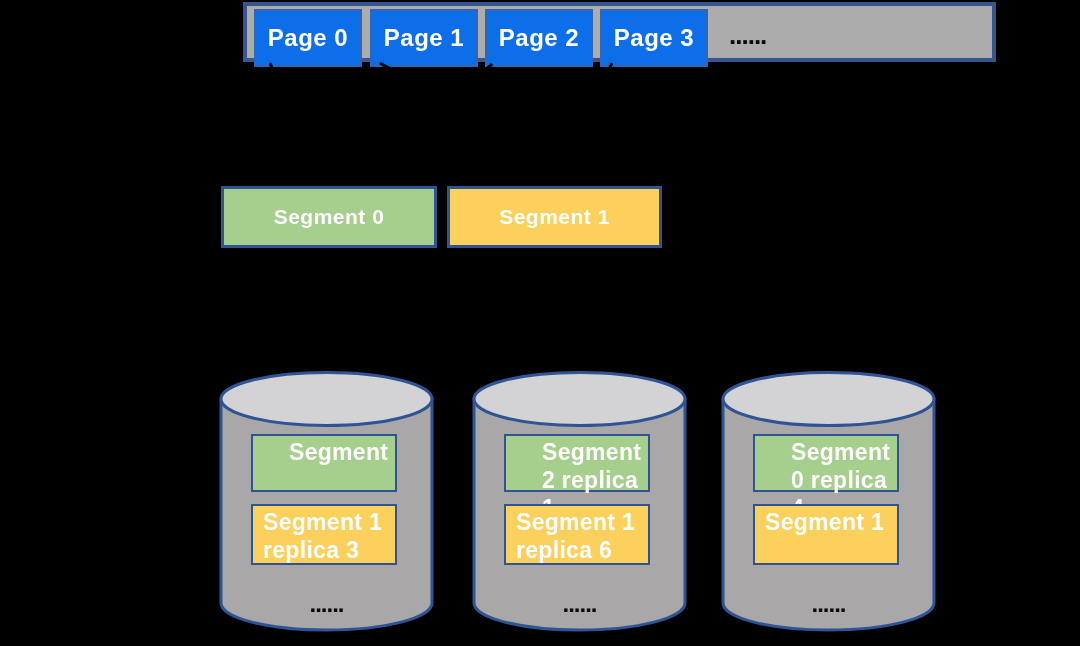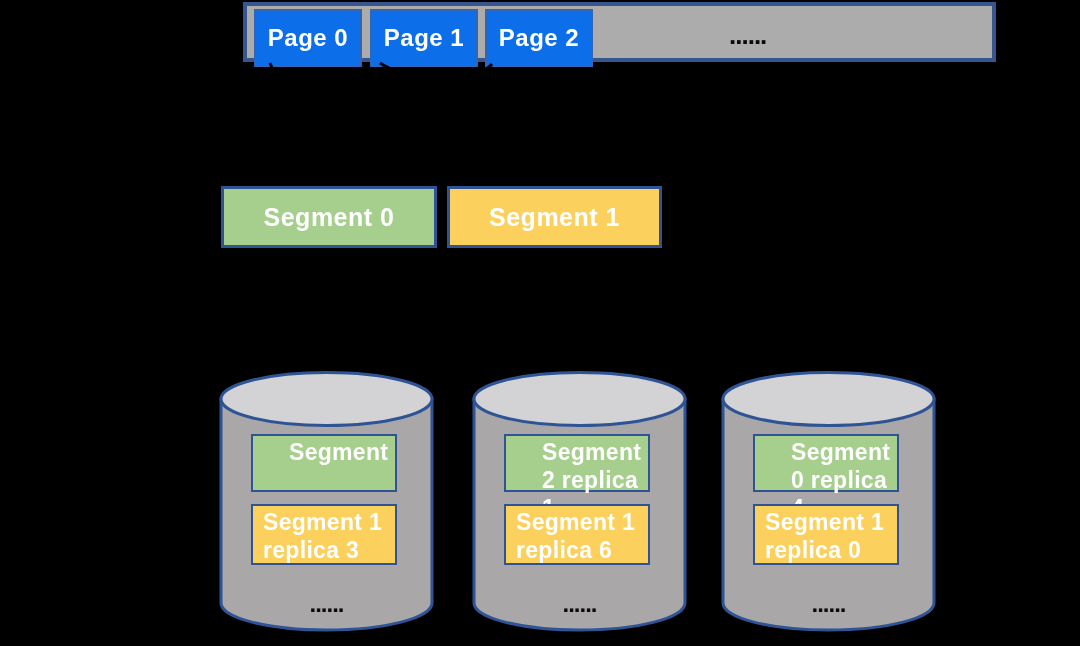--- a/index.html
+++ b/index.html
@@ -26,21 +26,21 @@
   .bar-ellipsis{
     position:absolute;left:482px;top:14px;
     color:var(--ellipsis_text);font-size:26px;letter-spacing:-1px;
   }
   
   .segment{
     position:absolute;top:186px;height:62px;box-sizing:border-box;
     border:3px solid var(--shape_border);
     display:flex;align-items:center;justify-content:center;
   }
-  .segment .lbl{color:var(--label_text);font-size:25px;letter-spacing:0.5px;}
+  .segment .lbl{color:var(--label_text);font-size:21px;letter-spacing:0.5px;}
   .seg-green{left:221px;width:216px;background:var(--segment_green);}
   .seg-yellow{left:447px;width:215px;background:var(--segment_yellow);}
   
   .cylinder{position:absolute;top:370px;width:215px;height:268px;}
   .cylinder svg.shape{position:absolute;left:0;top:0;}
   .replica{
     position:absolute;left:32px;width:146px;box-sizing:border-box;
     border:2px solid var(--shape_border);
     padding:2px 0 0 10px;color:var(--label_text);
     font-size:23px;line-height:28px;letter-spacing:0.3px;
@@ -64,20 +64,23 @@
 
   <div class="page-bar">
     <div class="page-box" style="left:7px">
       <span class="lbl">Page 0</span>
     </div>
     <div class="page-box" style="left:123px">
       <span class="lbl">Page 1</span>
     </div>
     <div class="page-box" style="left:238px">
       <span class="lbl">Page 2</span>
+    </div>
+    <div class="page-box" style="left:353px">
+      <span class="lbl">Page 3</span>
     </div>
     <div class="bar-ellipsis">......</div>
   </div>
 
   <div class="segment seg-green">
     <span class="lbl">Segment 0</span>
   </div>
   <div class="segment seg-yellow">
     <span class="lbl">Segment 1</span>
   </div>
@@ -117,21 +120,20 @@
     <svg class="shape" width="215" height="268">
       <path d="M2,29 L2,233 A105.5,27 0 0 0 213,233 L213,29 Z" fill="var(--cylinder_body)" stroke="var(--shape_border)" stroke-width="3"></path>
       <ellipse cx="107.5" cy="29" rx="105.5" ry="26.5" fill="var(--cylinder_top)" stroke="var(--shape_border)" stroke-width="3"></ellipse>
     </svg>
     <div class="replica green">
       <div>Segment</div>
       <div>0 replica 4</div>
     </div>
     <div class="replica yellow">
       <div>Segment 1</div>
-      <div>replica 0</div>
     </div>
     <div class="cyl-ellipsis">......</div>
   </div>
 
   <svg class="connectors">
     <path d="M270,63 C281,90 306,140 324,185" stroke="var(--connector)" stroke-width="3" fill="none"></path>
     <path d="M380,63 C404,79 490,105 552,185" stroke="var(--connector)" stroke-width="3" fill="none"></path>
     <path d="M492,64 C478,80 400,118 335,185" stroke="var(--connector)" stroke-width="3" fill="none"></path>
     <path d="M612,63 C602,85 575,140 562,185" stroke="var(--connector)" stroke-width="3" fill="none"></path>
   </svg>

